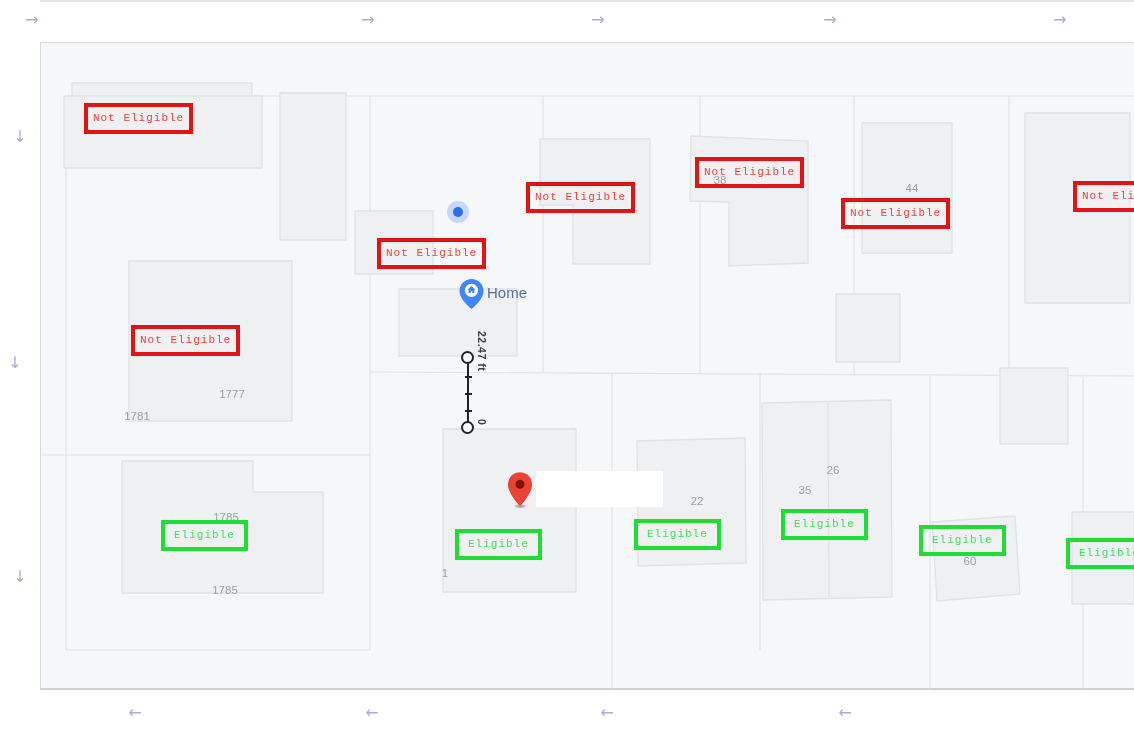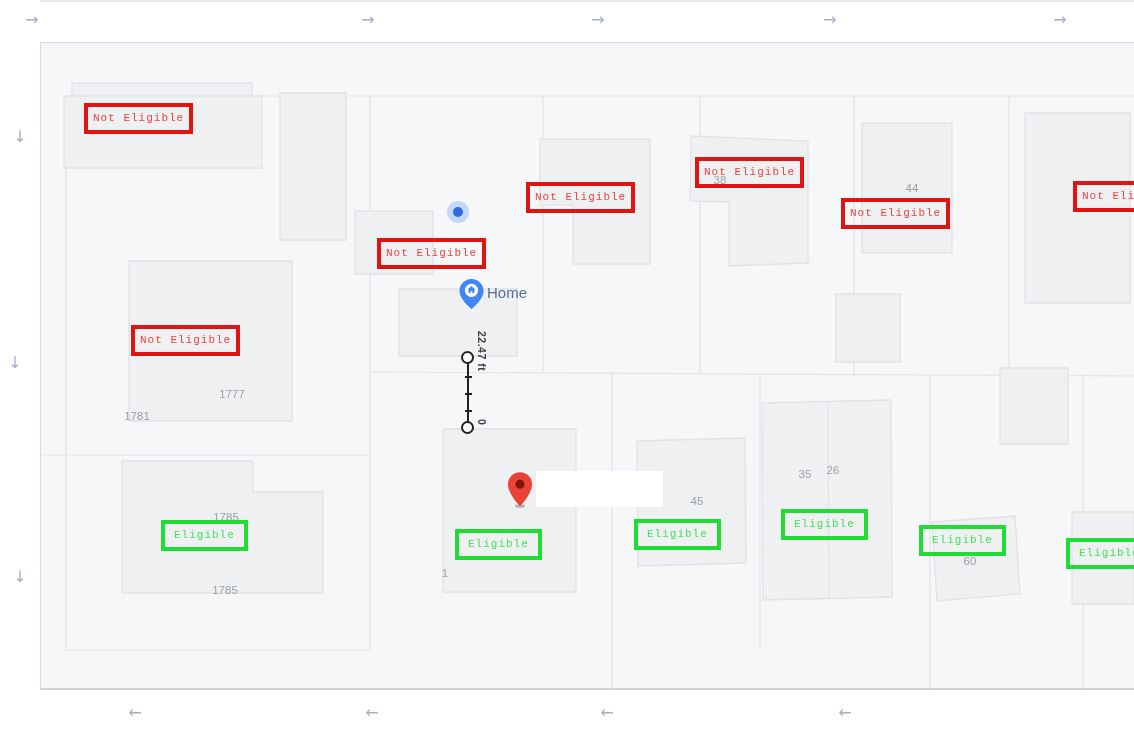--- a/index.html
+++ b/index.html
@@ -117,22 +117,22 @@
       <path d="M14 1C6.8 1 1 6.8 1 14c0 9.8 13 23.5 13 23.5S27 23.8 27 14C27 6.8 21.2 1 14 1z" fill="#e94335"></path>
       <circle cx="14" cy="13.8" r="4.8" fill="#7f1408"></circle>
     </svg>
   </div>
 
 <div class="pnum" style="left: 98px; top: 416px; margin-left: 39px;">1781</div>
     <div class="pnum" style="left: 232px; top: 352px; margin-top: 42px;">1777</div>
     <div class="pnum" style="left: 226px; top: 517px;">1785</div>
     <div class="pnum" style="left: 225px; top: 590px;">1785</div>
     <div class="pnum" style="left: 445px; top: 573px;">1</div>
-    <div class="pnum" style="left: 697px; top: 501px;">45</div>
-    <div class="pnum" style="left: 805px; top: 474px; text-align: right;">35</div>
+    <div class="pnum" style="left: 697px; top: 501px;">22</div>
+    <div class="pnum" style="left: 805px; top: 490px; text-align: right;">35</div>
     <div class="pnum" style="left: 833px; top: 470px;">26</div>
     <div class="pnum" style="left: 720px; top: 180px;">38</div>
     <div class="pnum" style="left: 912px; top: 188px; text-align: right;">44</div>
     <div class="pnum" style="left: 970px; top: 561px;">60</div>
     <div class="badge red" style="left: 84px; top: 103px;">Not Eligible</div>
     <div class="badge red" style="left: 526px; top: 182px;">Not Eligible</div>
     <div class="badge red" style="left: 695px; top: 157px;">Not Eligible</div>
     <div class="badge red" style="left: 841px; top: 198px;">Not Eligible</div>
     <div class="badge red" style="left: 1073px; top: 181px;">Not Eligible</div>
     <div class="badge red" style="left: 377px; top: 238px;">Not Eligible</div>

